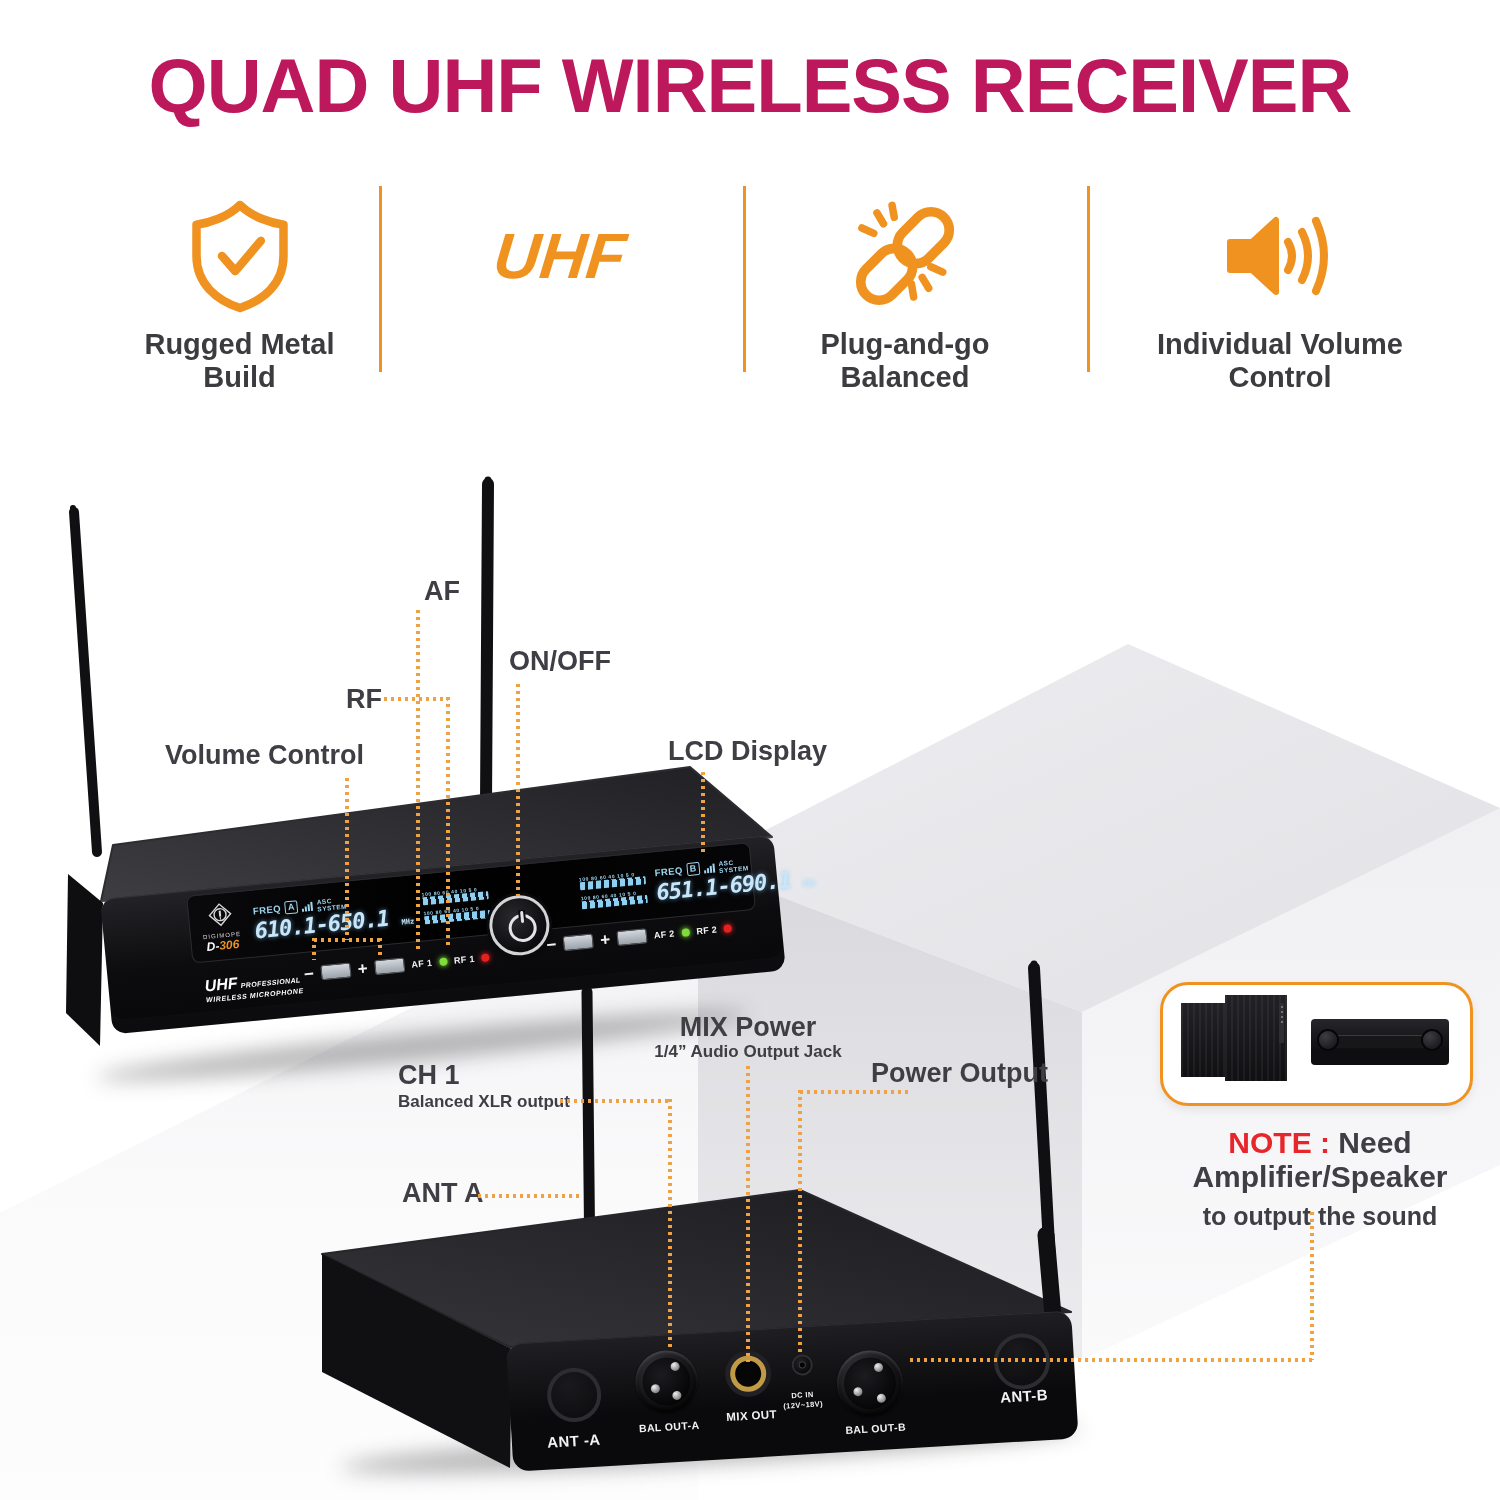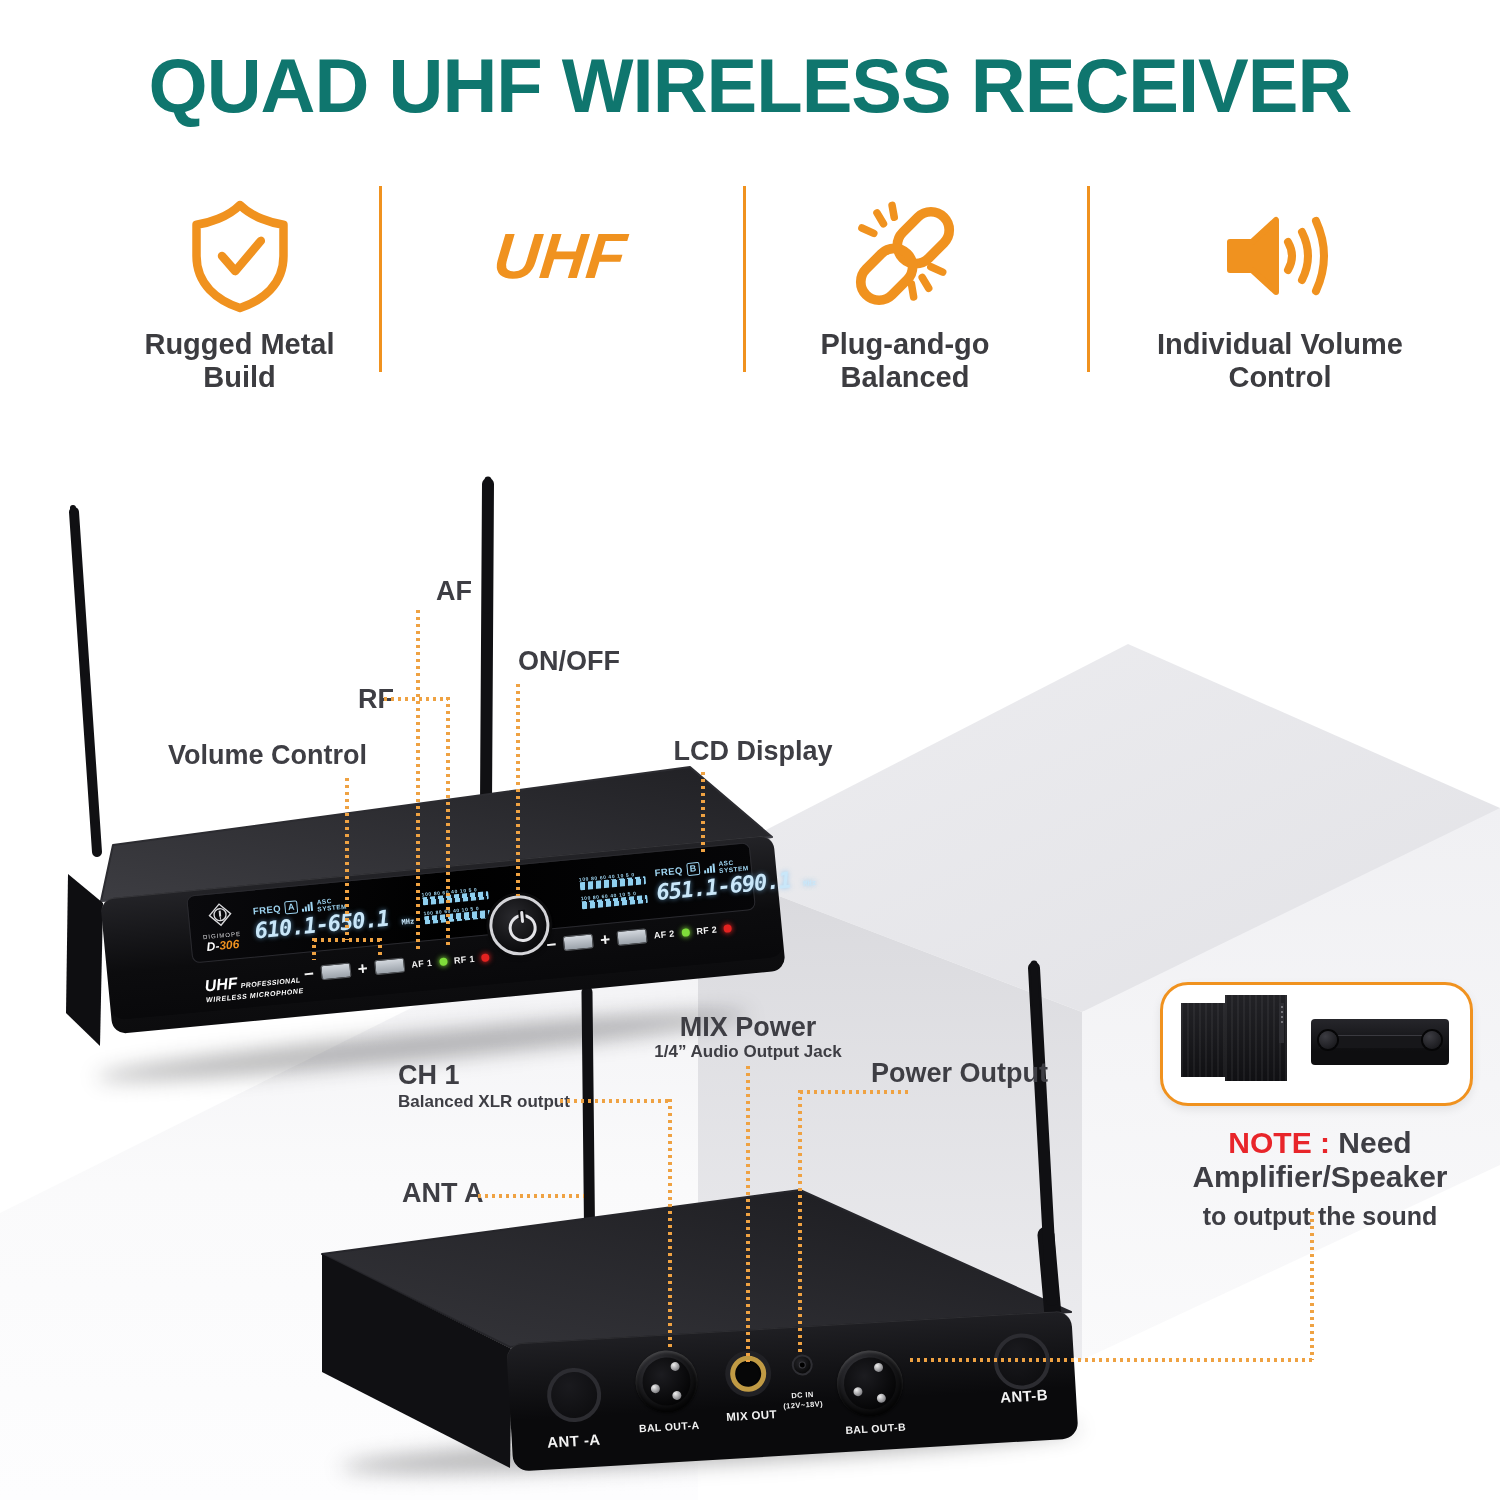--- a/index.html
+++ b/index.html
@@ -2,21 +2,21 @@
 <html><head>
 <meta charset="utf-8">
 <style>
   html,body{margin:0;padding:0;background:#ffffff;}
   #stage{position:relative;width:1500px;height:1500px;overflow:hidden;background:#ffffff;
          font-family:"Liberation Sans",sans-serif;color:#3f3f45;}
   .abs{position:absolute;}
 
   
   #title{left:0;top:42px;width:1500px;text-align:center;font-size:76px;font-weight:800;
-         letter-spacing:-1px;color:#0f766e;z-index:5;}
+         letter-spacing:-1px;color:#be185d;z-index:5;}
   .feature{z-index:5;text-align:center;}
   .feature .ficon{height:128px;display:flex;align-items:center;justify-content:center;}
   .feature .flabel{margin-top:8px;font-size:29px;font-weight:700;color:#3c3c40;}
   .divider{width:3px;background:#F0921F;z-index:5;}
   .uhf-word{font-size:64px;font-weight:800;font-style:italic;color:#F0921F;transform:skewX(-6deg);}
 
   
   svg.layer{position:absolute;left:0;top:0;z-index:0;}
   svg.devices{z-index:2;}
 
@@ -79,21 +79,21 @@
               background:radial-gradient(circle at 40% 35%,#1c1c20,#050506 75%);}
   .pin{position:absolute;width:9px;height:9px;border-radius:50%;
        background:radial-gradient(circle at 35% 30%,#f0f0f0,#7c7c80 75%);}
   .plabel{position:absolute;color:#f2f2f2;font-weight:700;text-align:center;letter-spacing:.4px;}
   .jack{border-radius:50%;background:#060607;border:5px solid #c09a44;box-shadow:0 0 0 5px #212125,inset 0 1px 2px #000;}
   .dcjack{border-radius:50%;background:radial-gradient(circle at 40% 35%,#26262a,#0a0a0b 70%);border:2px solid #2e2e33;}
   .dcjack:after{content:"";position:absolute;left:50%;top:50%;width:5px;height:5px;margin:-2.5px 0 0 -2.5px;
                 border-radius:50%;background:#000;box-shadow:0 0 0 1px #3a3a3f;}
 
   
-  .call{z-index:6;font-weight:700;color:#3e3e44;text-align:center;}
+  .call{z-index:6;font-weight:700;color:#3e3e44;}
   .call.big{font-size:27px;}
   .call.sub{font-size:17px;font-weight:700;}
   .dv{width:4px;background-image:repeating-linear-gradient(to bottom,#EFA242 0 3px,transparent 3px 7px);z-index:6;}
   .dh{height:4px;background-image:repeating-linear-gradient(to right,#EFA242 0 3px,transparent 3px 7px);z-index:6;}
 
   
   #notebox{left:1160px;top:982px;width:307px;height:118px;background:#fff;border:3px solid #F0921F;
            border-radius:28px;z-index:4;box-shadow:0 4px 10px rgba(0,0,0,.08);}
   .spk{position:absolute;background:linear-gradient(180deg,#222226,#101013);
        background-image:repeating-linear-gradient(90deg,rgba(255,255,255,.05) 0 2px,transparent 2px 6px),linear-gradient(180deg,#222226,#101013);}

